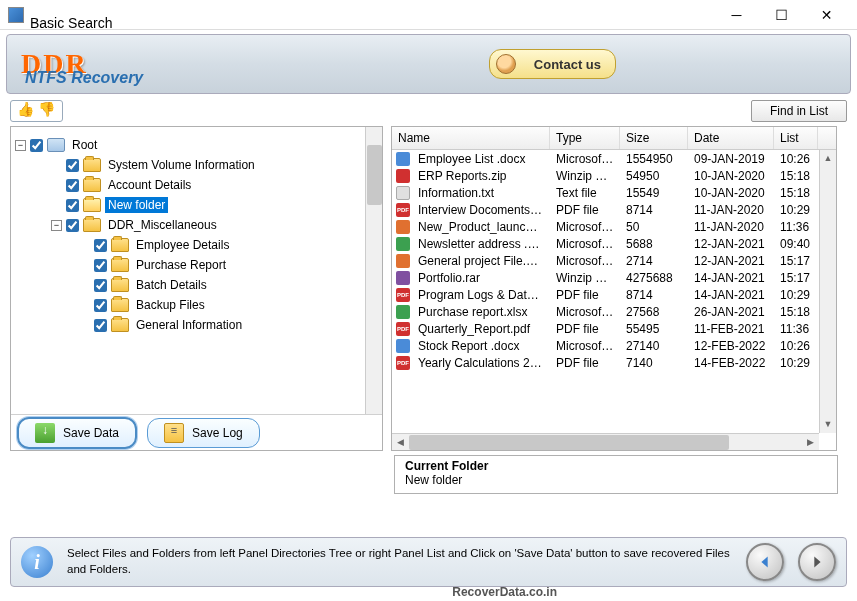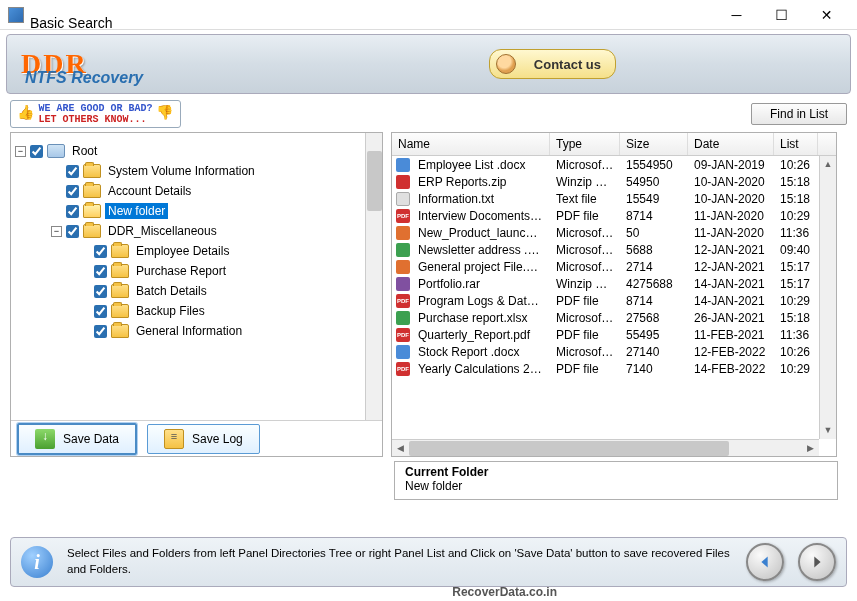--- a/index.html
+++ b/index.html
@@ -32,21 +32,21 @@
 .tree-icon { width: 18px; height: 14px; margin-right: 4px; display: inline-block; }
 .folder-icon { background: linear-gradient(180deg,#ffe08a,#f5c244); border: 1px solid #c09020; border-radius: 2px 2px 1px 1px; position: relative; }
 .folder-icon::before { content:""; position:absolute; top:-3px; left:1px; width:7px; height:3px; background:#f5c244; border:1px solid #c09020; border-bottom:none; border-radius:2px 2px 0 0; }
 .folder-open { background: linear-gradient(180deg,#fff2b0,#ffd060); }
 .drive-icon { background: linear-gradient(180deg,#d0e4f5,#a8c8e8); border:1px solid #6a90b8; border-radius:2px; }
 .tree-label { padding: 1px 3px; }
 .tree-label.selected { background: #0078d7; color: #fff; }
 .left-scroll { position: absolute; right: 0; top: 0; width: 17px; height: 288px; background: #f0f0f0; border-left: 1px solid #ccc; }
 .left-scroll .thumb { position: absolute; left: 1px; top: 18px; width: 15px; height: 60px; background: #c8c8c8; border-radius: 2px; }
 .left-bottom { position: absolute; bottom: 0; left: 0; right: 0; height: 36px; border-top: 1px solid #d0d0d0; display: flex; align-items: center; padding: 0 6px; gap: 10px; }
-.action-btn { display: flex; align-items: center; gap: 8px; padding: 4px 16px; border: 1px solid #5a9bd5; background: linear-gradient(#fafeff,#e0f0ff); border-radius: 2px; cursor: pointer; font-size: 12px; }
+.action-btn { display: flex; align-items: center; gap: 8px; padding: 4px 16px; border: 1px solid #5a9bd5; background: linear-gradient(#fafeff,#e0f0ff); border-radius: 12px; cursor: pointer; font-size: 12px; }
 .action-btn.save-data { border: 2px solid #4a8bc5; box-shadow: 0 0 0 1px #b0d0f0; }
 .btn-icon { width: 20px; height: 20px; }
 .save-data-icon { background: linear-gradient(180deg,#8cd96a,#4aa030); border-radius: 2px; position: relative; }
 .save-data-icon::after { content:"↓"; position:absolute; top:0; left:0; right:0; text-align:center; color:#fff; font-weight:bold; font-size:12px; }
 .save-log-icon { background: linear-gradient(180deg,#ffe08a,#f5c244); border:1px solid #c09020; border-radius:2px; position:relative; }
 .save-log-icon::after { content:"≡"; position:absolute; top:0; left:0; right:0; text-align:center; color:#555; font-size:11px; }
 .file-header { display: flex; background: linear-gradient(#fdfdfd,#eee); border-bottom: 1px solid #ccc; font-size: 12px; }
 .file-header .col { padding: 4px 6px; border-right: 1px solid #ddd; cursor: pointer; }
 .col-name { width: 158px; } .col-type { width: 70px; } .col-size { width: 68px; } .col-date { width: 86px; } .col-time { width: 44px; }
 .file-list { flex: 1; overflow: hidden; position: relative; }
@@ -89,24 +89,20 @@
   <div class="subtitle">NTFS Recovery</div>
   <div class="contact-btn">
     <span class="contact-icon"></span>
     <span>Contact us</span>
   </div>
 </div>
 
 <div class="toolbar-row">
   <div class="feedback-badge">
     <span class="thumb">👍</span>
-    <span>
-      <div class="l1">WE ARE GOOD OR BAD?</div>
-      <div class="l2">LET OTHERS KNOW...</div>
-    </span>
     <span class="thumb" style="color:#c03030;">👎</span>
   </div>
   <button class="find-btn">Find in List</button>
 </div>
 
 <div class="main-area">
   <div class="left-panel">
     <div class="tree" id="tree">
         <div class="tree-node">
           <span class="tree-toggle">−</span>

